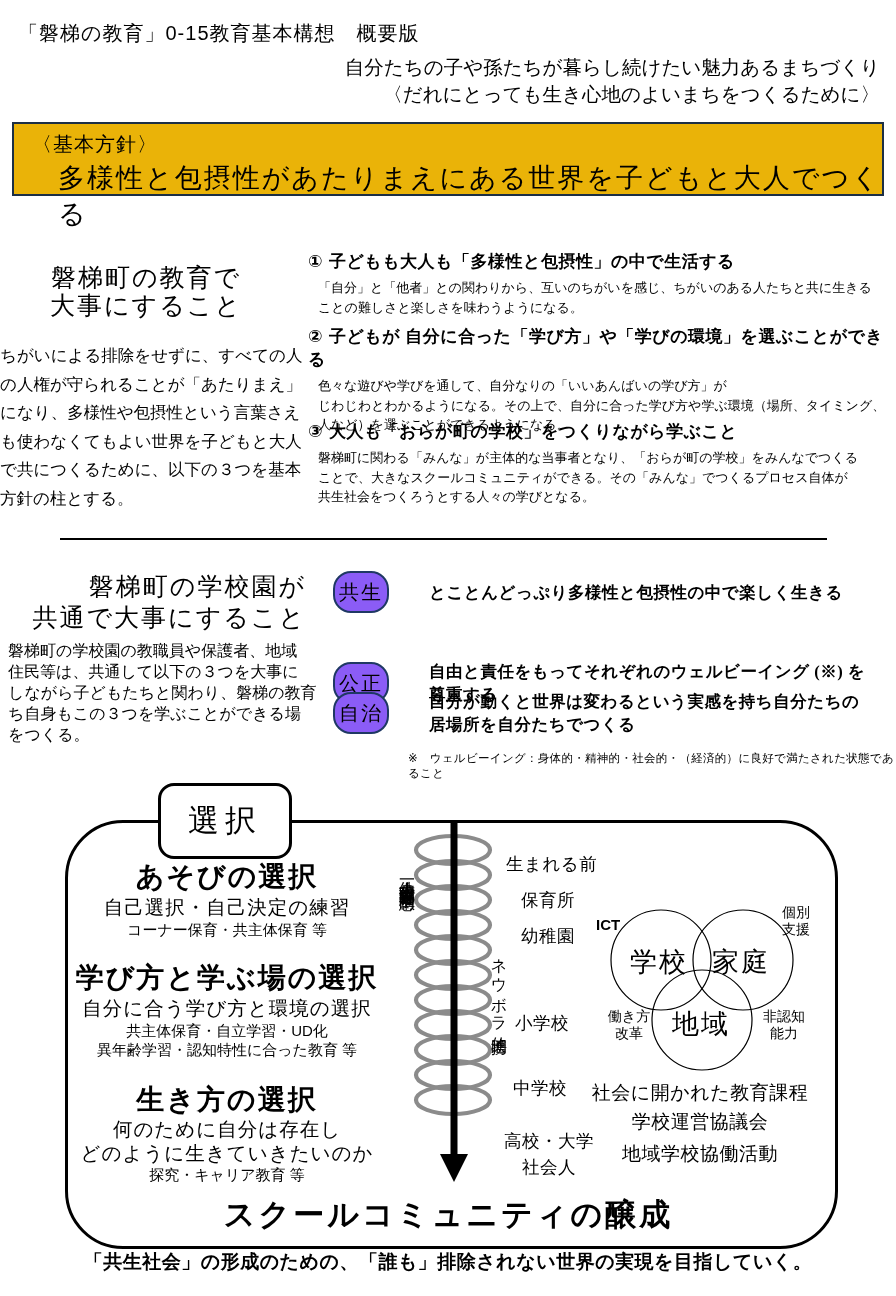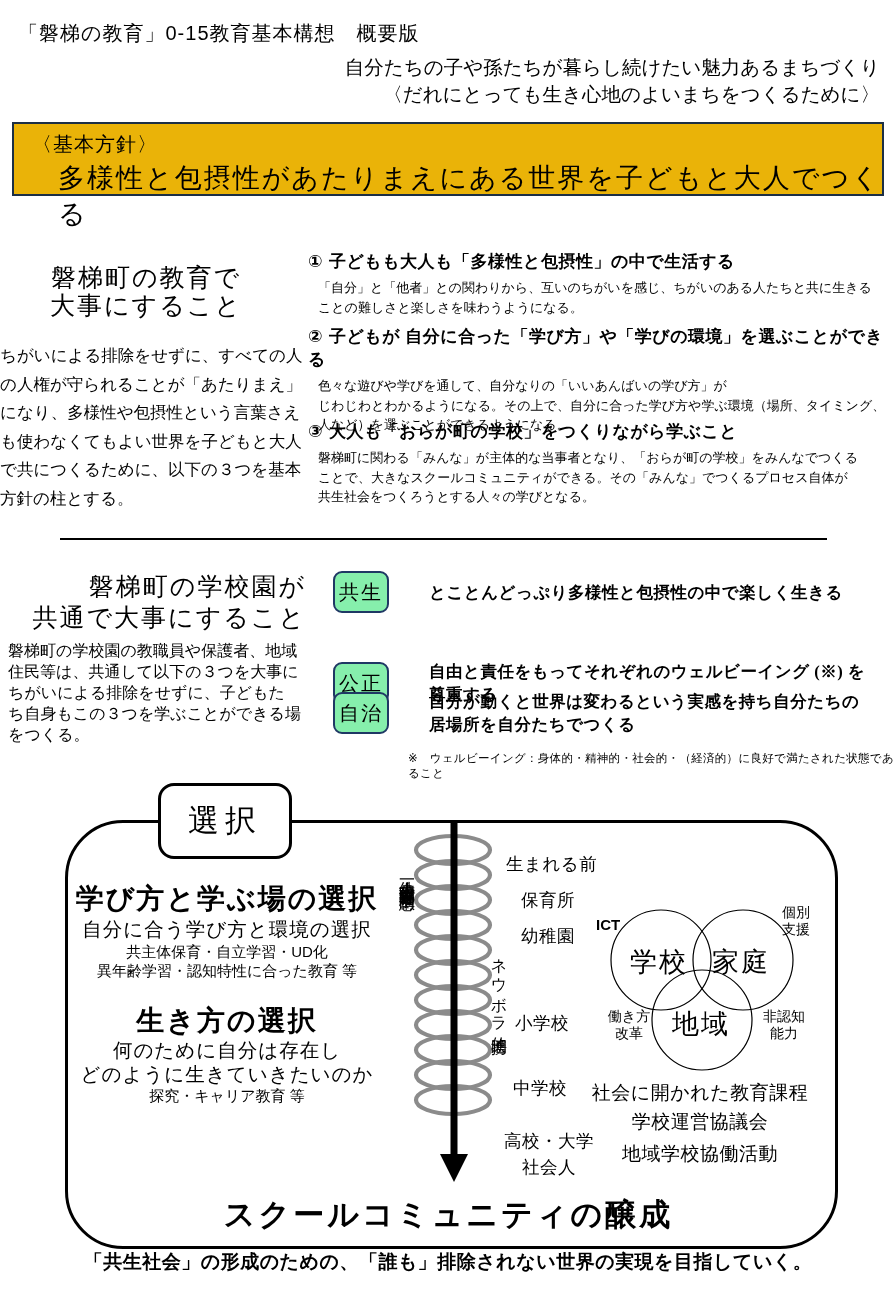--- a/index.html
+++ b/index.html
@@ -24,21 +24,21 @@
   .item-num{margin-right:6px;}
   .item-body{font-size:13px;line-height:19.5px;padding-left:10px;margin-top:5px;}
 
   .divider{left:60px;top:538px;width:767px;border-top:2px solid #000;height:0;}
 
   
   .s2-heading{left:0;top:571px;width:306px;font-size:25px;line-height:31px;letter-spacing:2px;text-align:right;}
   .s2-body{left:8px;top:640px;width:320px;font-size:16px;line-height:21px;}
   .vrow{left:333px;display:flex;align-items:center;}
   .vrow-1{top:571px;} .vrow-2{top:660px;font-family:Liberation Serif, serif;} .vrow-3{top:690px;}
-  .vbox{width:52px;height:38px;border:2.5px solid #1f3864;border-radius:9px;background:#86efac;
+  .vbox{width:52px;height:38px;border:2.5px solid #1f3864;border-radius:18px;background:#8b5cf6;
         display:flex;align-items:center;justify-content:center;font-size:20px;letter-spacing:2px;flex:none;}
   .vtext{margin-left:40px;font-weight:bold;font-size:16.5px;line-height:23px;letter-spacing:0.5px;}
   .footnote{left:408px;top:751px;font-size:11.5px;letter-spacing:0.3px;}
 
   
   .big-container{left:65px;top:820px;width:767px;height:423px;border:3px solid #000;border-radius:58px;background:#fff;}
   .tab{border:3px solid #000;border-radius:16px;background:#fff;display:flex;align-items:center;justify-content:center;}
   .tab-select{left:158px;top:783px;width:128px;height:70px;font-size:31px;letter-spacing:6px;}
   .tab-continuity{left:608px;top:783px;width:128px;height:70px;font-size:29px;letter-spacing:1px;}
 
@@ -127,21 +127,21 @@
 ことで、大きなスクールコミュニティができる。その「みんな」でつくるプロセス自体が
 共生社会をつくろうとする人々の学びとなる。</div>
   </div>
 
   <div class="abs divider"></div>
 
   <div class="abs s2-heading pre">磐梯町の学校園が
 共通で大事にすること</div>
   <div class="abs s2-body pre">磐梯町の学校園の教職員や保護者、地域
 住民等は、共通して以下の３つを大事に
-ちがいによる排除をせずに、子どもた
+しながら子どもたちと関わり、磐梯の教育
 ち自身もこの３つを学ぶことができる場
 をつくる。</div>
 
   <div class="abs vrow vrow-1">
     <div class="vbox">共生</div>
     <div class="vtext pre">とことんどっぷり多様性と包摂性の中で楽しく生きる</div>
   </div>
   <div class="abs vrow vrow-2">
     <div class="vbox">公正</div>
     <div class="vtext pre">自由と責任をもってそれぞれのウェルビーイング (※) を
@@ -151,20 +151,25 @@
     <div class="vbox">自治</div>
     <div class="vtext pre">自分が動くと世界は変わるという実感を持ち自分たちの
 居場所を自分たちでつくる</div>
   </div>
   <div class="abs footnote">※　ウェルビーイング：身体的・精神的・社会的・（経済的）に良好で満たされた状態であること</div>
 
   <div class="abs big-container"></div>
   <div class="abs tab tab-select">選択</div>
 
   <div class="abs choices-col">
+    <div class="b1">
+      <div class="choice-title">あそびの選択</div>
+      <div class="choice-sub pre">自己選択・自己決定の練習</div>
+      <div class="choice-det pre">コーナー保育・共主体保育 等</div>
+    </div>
     <div class="b2 gap1">
       <div class="choice-title">学び方と学ぶ場の選択</div>
       <div class="choice-sub pre">自分に合う学び方と環境の選択</div>
       <div class="choice-det pre">共主体保育・自立学習・UD化
 異年齢学習・認知特性に合った教育 等</div>
     </div>
     <div class="b3 gap2">
       <div class="choice-title">生き方の選択</div>
       <div class="choice-sub pre">何のために自分は存在し
 どのように生きていきたいのか</div>

